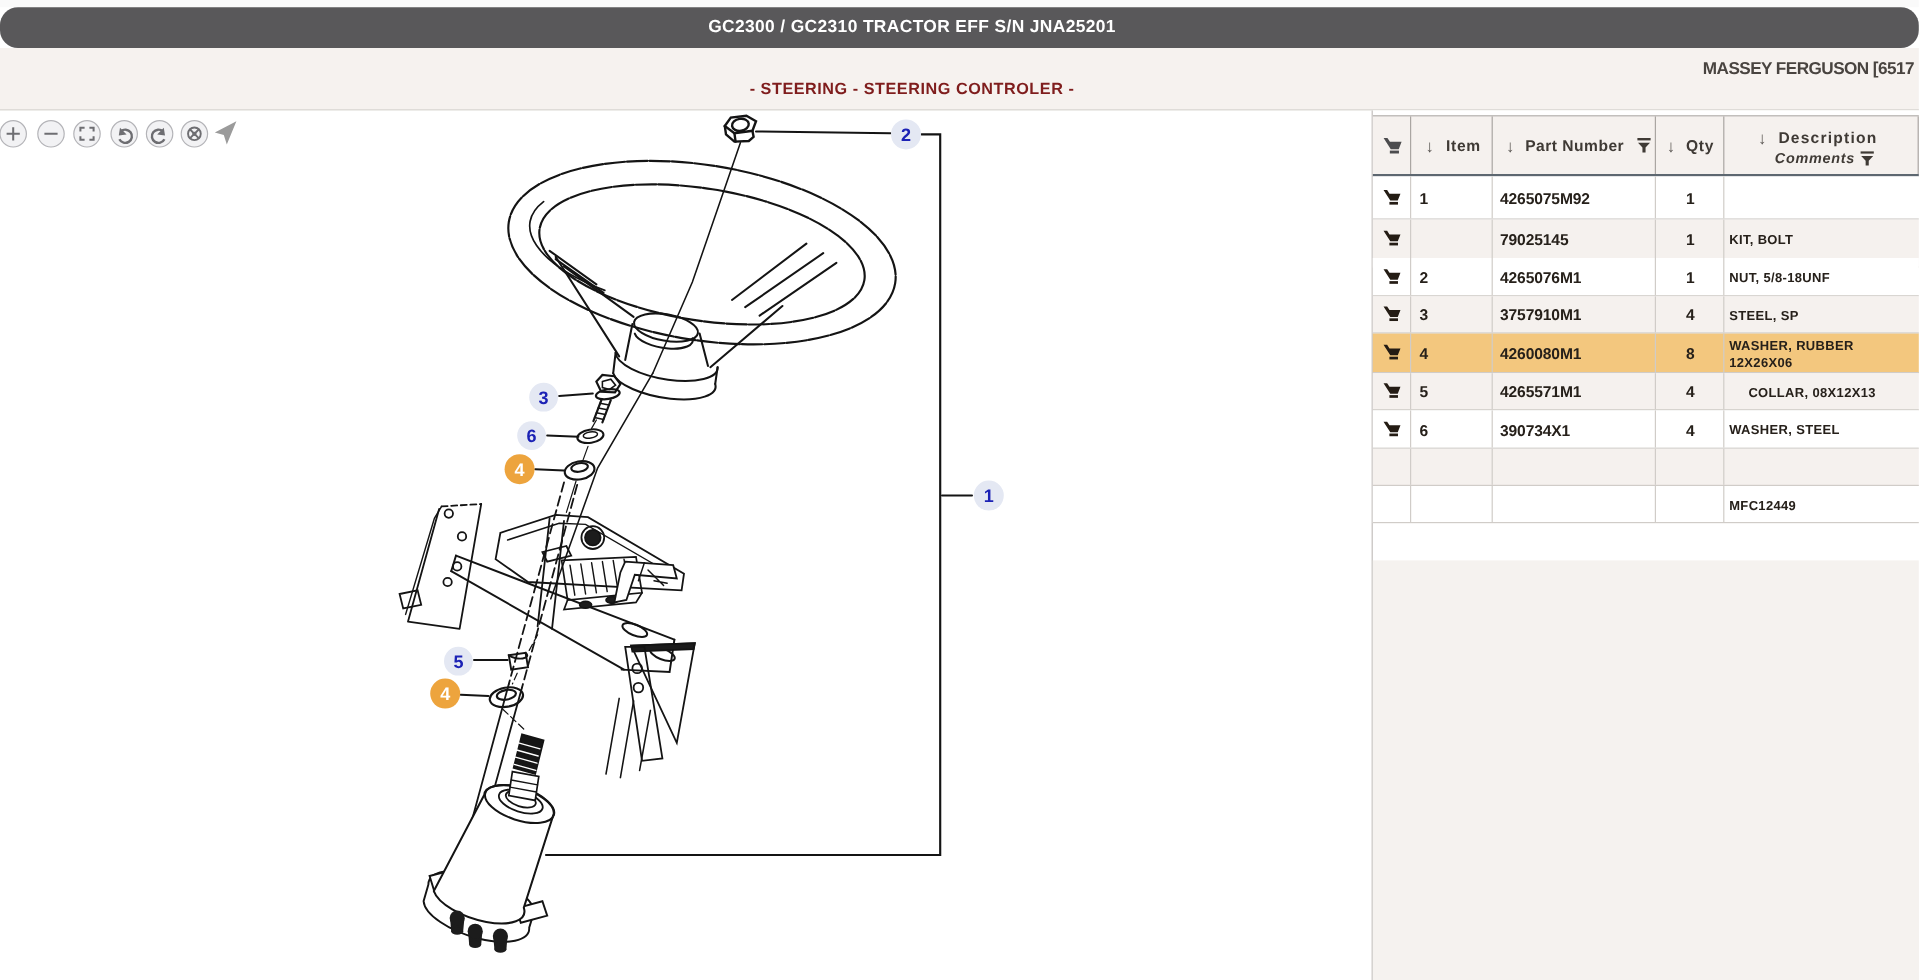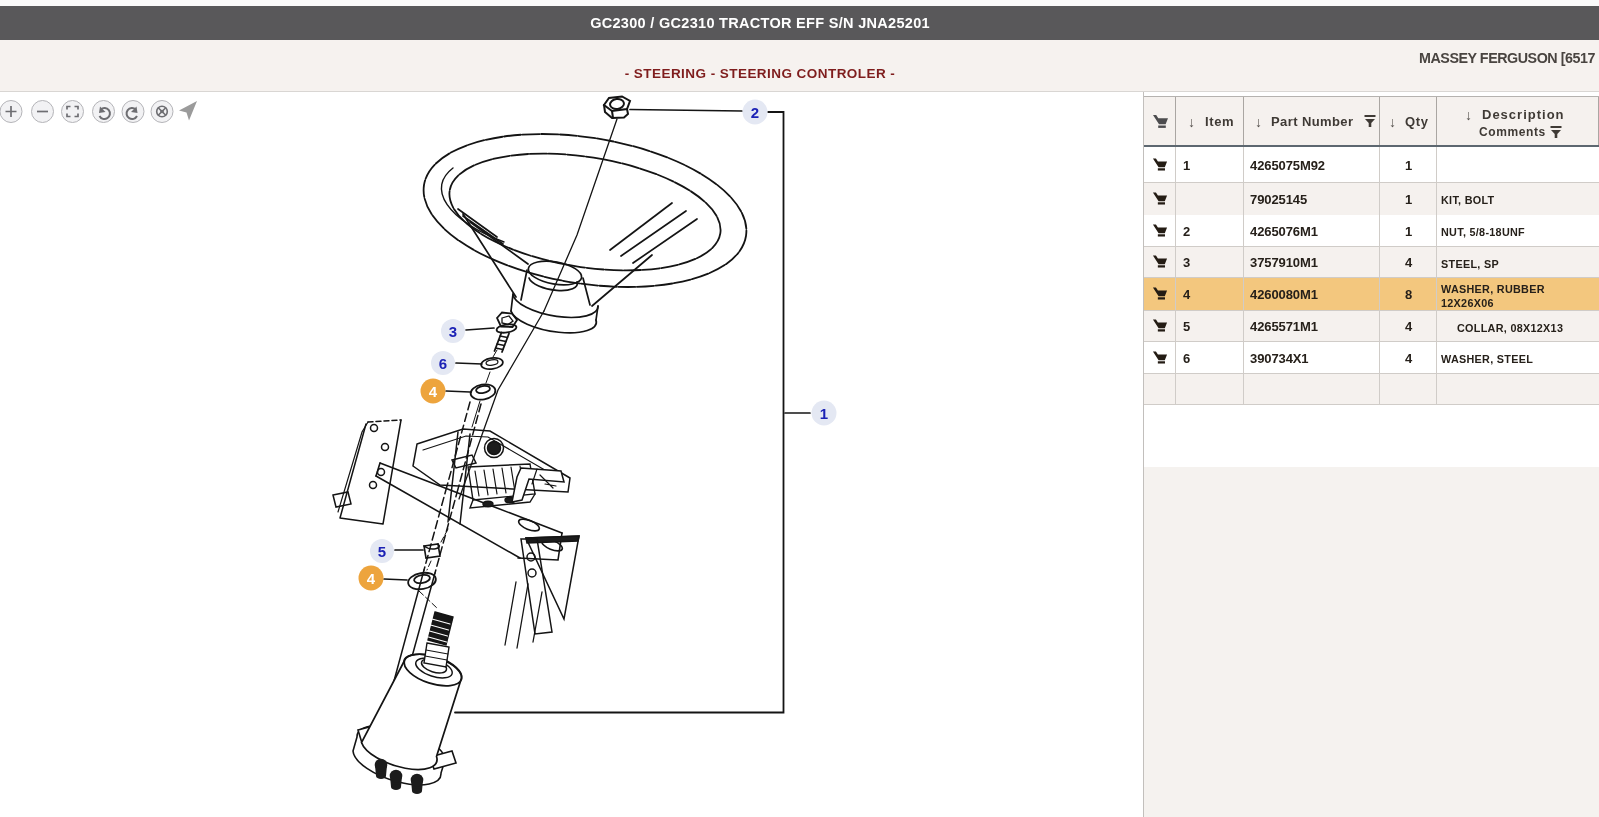--- a/index.html
+++ b/index.html
@@ -1,19 +1,19 @@
 <!DOCTYPE html>
 <html><head>
 <meta charset="utf-8">
 <style>
   * { margin:0; padding:0; box-sizing:border-box; }
   html,body { width:1599px; height:817px; overflow:hidden; background:#fff;
     font-family:"Liberation Sans", sans-serif; }
   .topstrip { position:absolute; left:0; top:0; width:1599px; height:6px; background:#fafafa; }
-  .titlebar { position:absolute; left:0; top:6px; width:1599px; height:34px; background:#59585a; }
+  .titlebar { position:absolute; left:0; top:6px; width:1599px; height:34px; background:#59585a;border-radius:15px; }
   .titlebar .t { position:absolute; left:0; top:0; width:1520px; height:34px; line-height:34px;
     text-align:center; color:#fff; font-weight:bold; font-size:14.5px; letter-spacing:0.3px; }
   .subbar { position:absolute; left:0; top:40px; width:1599px; height:52px; background:#f6f2ef;
     border-bottom:1px solid #d9d6d3; }
   .subbar .s { position:absolute; left:0; top:26px; width:1520px; text-align:center;
     color:#7f1d1d; font-weight:bold; font-size:13.5px; letter-spacing:0.45px; }
   .subbar .m { position:absolute; left:1419px; top:10px; color:#494440; font-weight:bold;
     font-size:14.3px; letter-spacing:-0.46px; white-space:nowrap; }
   #draw { position:absolute; left:0; top:92px; width:1143px; height:725px; }
   
@@ -291,21 +291,21 @@
         <path d="M1 4 L11 4 L7.3 8 L7.3 12 L4.7 12 L4.7 8 Z" fill="#3f3a35"></path>
         </svg>
       </div>
     <div class="cell c3">
         <span style="position:absolute;left:9px;top:17px" class="arr">↓</span>
       <span style="position:absolute;left:25px;top:17px;letter-spacing:0.6px">Qty</span>
       </div>
     <div class="cell c4">
         <span style="position:absolute;left:28px;top:10px" class="arr">↓</span>
       <span style="position:absolute;left:45px;top:10px;letter-spacing:1px">Description</span>
-      <span style="position:absolute;left:42px;top:28px;font-size:12px;letter-spacing:0.6px">Comments</span>
+      <span style="position:absolute;left:42px;top:28px;font-style:italic;font-size:12px;letter-spacing:0.6px">Comments</span>
       <svg width="12" height="13" viewBox="0 0 12 13" style="position:absolute;left:113px;top:29px">
         <rect x="0.5" y="0" width="11" height="2" fill="#3f3a35"></rect>
         <path d="M1 4 L11 4 L7.3 8 L7.3 12 L4.7 12 L4.7 8 Z" fill="#3f3a35"></path>
         </svg>
       </div>
   </div>
   <div class="row white" style="top: 55px; height: 36px;">
       <div class="cell c0">
         <svg width="16" height="15" viewBox="0 0 17 15" style="position:absolute;left:8px;top:10px">
           <path d="M1 1 L4.2 1 L6.3 4.2 L16 4.2 L13.6 10.3 L7 10.3 Z" fill="#241c14"></path>
@@ -450,13 +450,28 @@
       <div class="cell c2">
         <span class="rowtxt" style="position:absolute;left:6px;top:8px"></span>
       </div>
       <div class="cell c3">
         <span class="rowtxt" style="position:absolute;left:0;top:8px;width:57px;text-align:center"></span>
       </div>
       <div class="cell c4">
         <div class="rowtxt" style="position:absolute;left:4px;top:11px;line-height:13.5px"></div>
       </div>
     </div>
+  <div class="row white" style="top: 313px; height: 31px;">
+      <div class="cell c0"></div>
+      <div class="cell c1">
+        <span class="rowtxt" style="position:absolute;left:7px;top:8px"></span>
+      </div>
+      <div class="cell c2">
+        <span class="rowtxt" style="position:absolute;left:6px;top:8px"></span>
+      </div>
+      <div class="cell c3">
+        <span class="rowtxt" style="position:absolute;left:0;top:8px;width:57px;text-align:center"></span>
+      </div>
+      <div class="cell c4">
+        <div class="rowtxt" style="position:absolute;left:4px;top:11px;line-height:13.5px">MFC12449</div>
+      </div>
+    </div>
 </div>
 
 </body></html>

